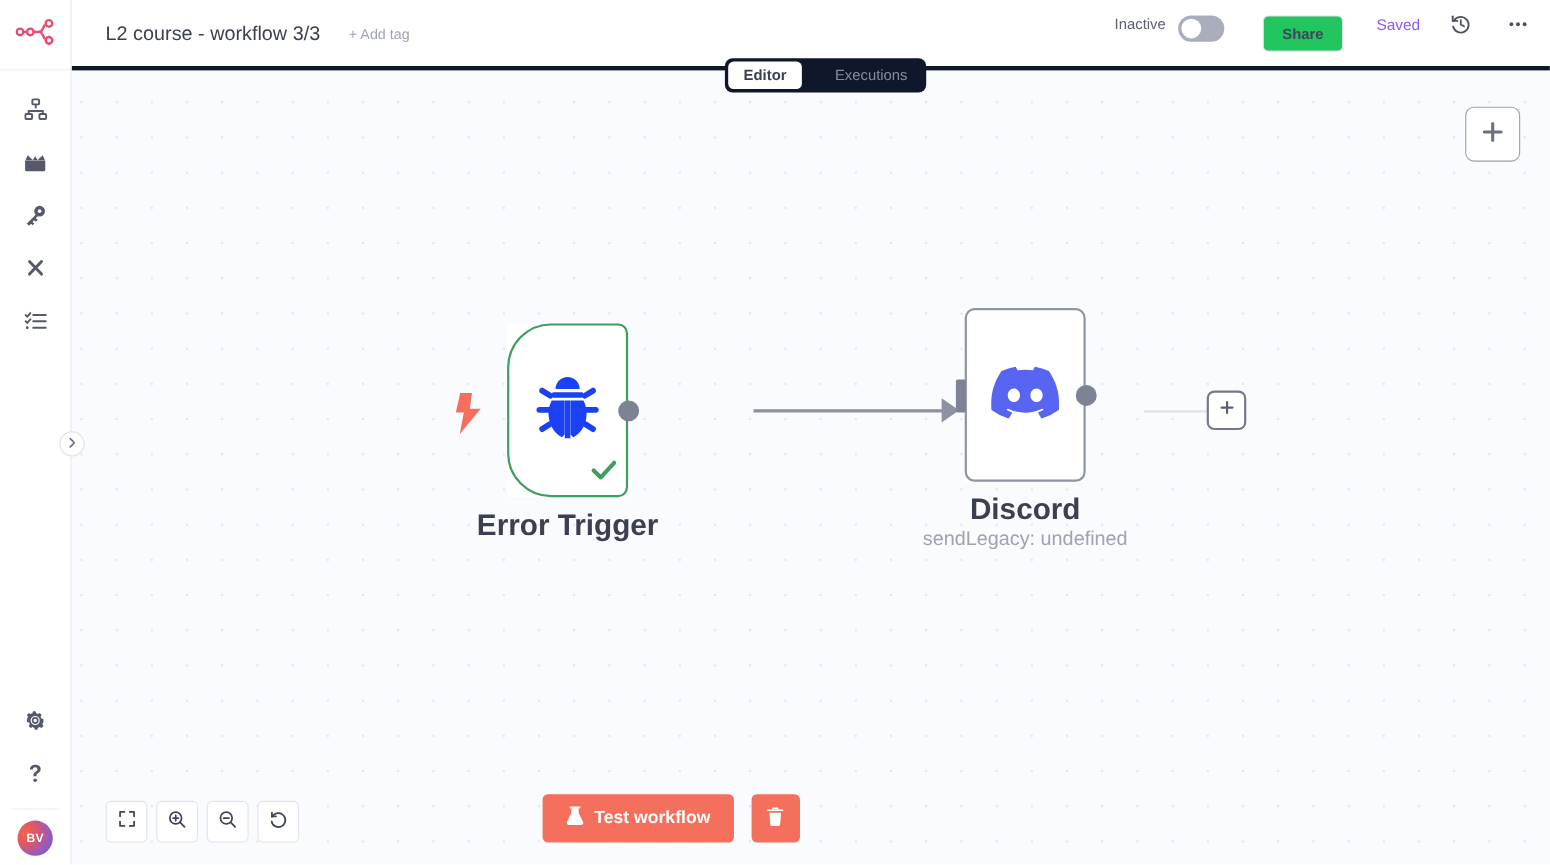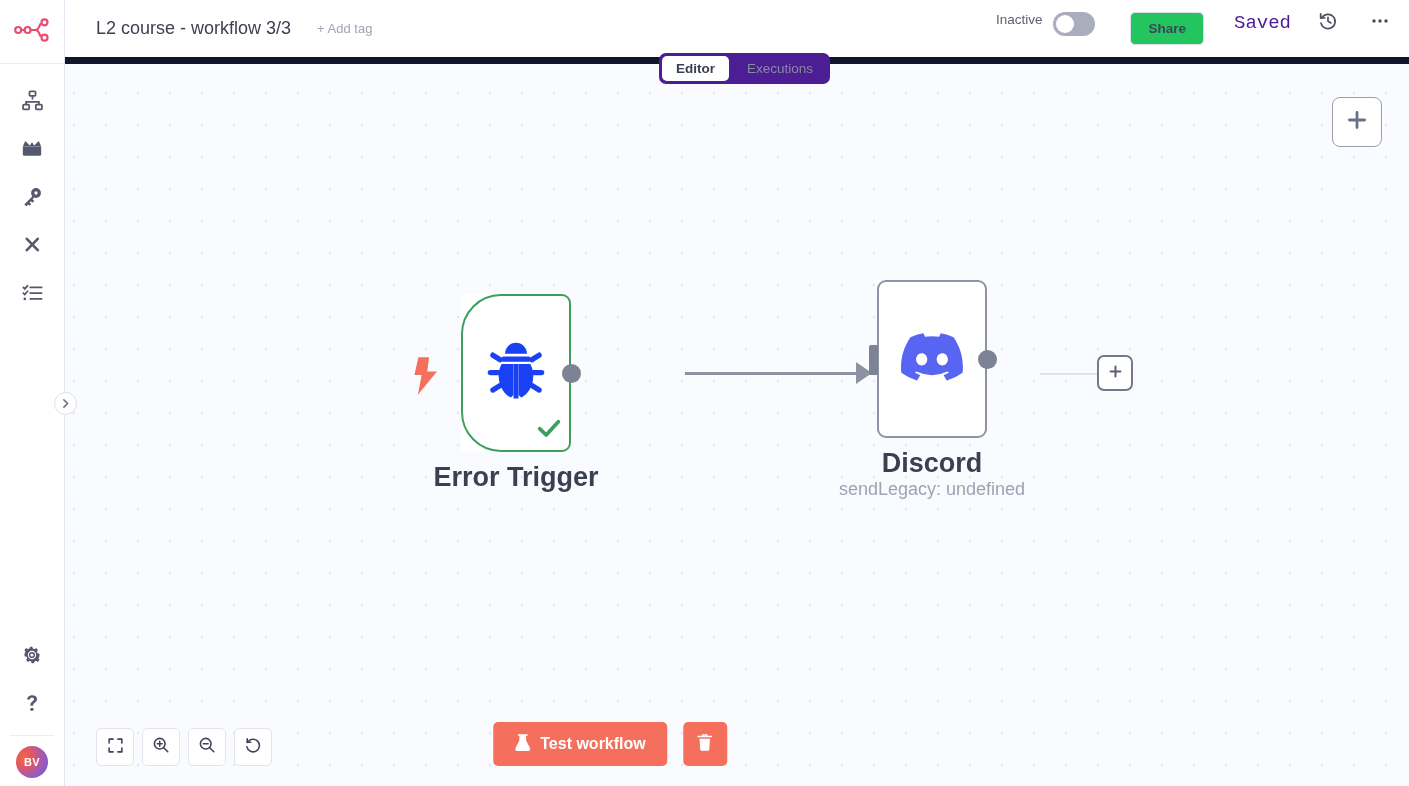--- a/index.html
+++ b/index.html
@@ -48,21 +48,21 @@
     background: #ffffff; border: 1px solid #dcdfe9;
     display: flex; align-items: center; justify-content: center;
     cursor: pointer; z-index: 31; color: #6b7085;
   }
 
   
   .header {
     position: absolute; left: 65px; top: 0;
     width: 1344px; height: 64px;
     background: #ffffff;
-    border-bottom: 7px solid #0f172a;
+    border-bottom: 4px solid #0f172a;
     display: flex; align-items: center;
     z-index: 20;
   }
   .wf-title {
     margin-left: 31px;
     font-size: 18px; color: #3b3f52; font-weight: 400;
     white-space: nowrap; cursor: text;
   }
   .add-tag {
     margin-left: 26px; font-size: 13px; color: #a0a4b5;
@@ -83,34 +83,34 @@
     background: #ffffff;
   }
   .share-btn {
     margin-left: 35px;
     border: 1px solid #dcdfe9; border-radius: 5px;
     background: #22c55e; color: #41445a;
     font-size: 13.5px; font-weight: 600;
     padding: 8px 17px; cursor: pointer;
     font-family: "Liberation Sans", sans-serif;
   }
-  .saved-label { margin-left: 30px; font-size: 19px; color: #4c1d95; cursor: default; font-family: Liberation Mono, monospace; }
+  .saved-label { margin-left: 30px; font-size: 14px; color: #8b5cf6; cursor: default; }
   .icon-btn {
     margin-left: 26px; width: 22px; height: 22px;
     display: flex; align-items: center; justify-content: center;
     color: #4b4f63; cursor: pointer;
   }
   .dots-btn { margin-left: 30px; }
 
   
   .tabs {
     position: absolute; left: 659px; top: 53px;
     display: flex; align-items: center;
-    background: #4c1d95; border-radius: 7px;
-    padding: 3px; gap: 4px; z-index: 25;
+    background: #0f172a; border-radius: 7px;
+    padding: 3px; gap: 16px; z-index: 25;
   }
   .tab {
     font-size: 13.5px; padding: 5px 14px; border-radius: 5px;
     cursor: pointer; white-space: nowrap;
   }
   .tab.active { background: #ffffff; color: #3b3f52; font-weight: 600; }
   .tab.inactive-tab { color: #878ca1; }
 
   
   .canvas {

